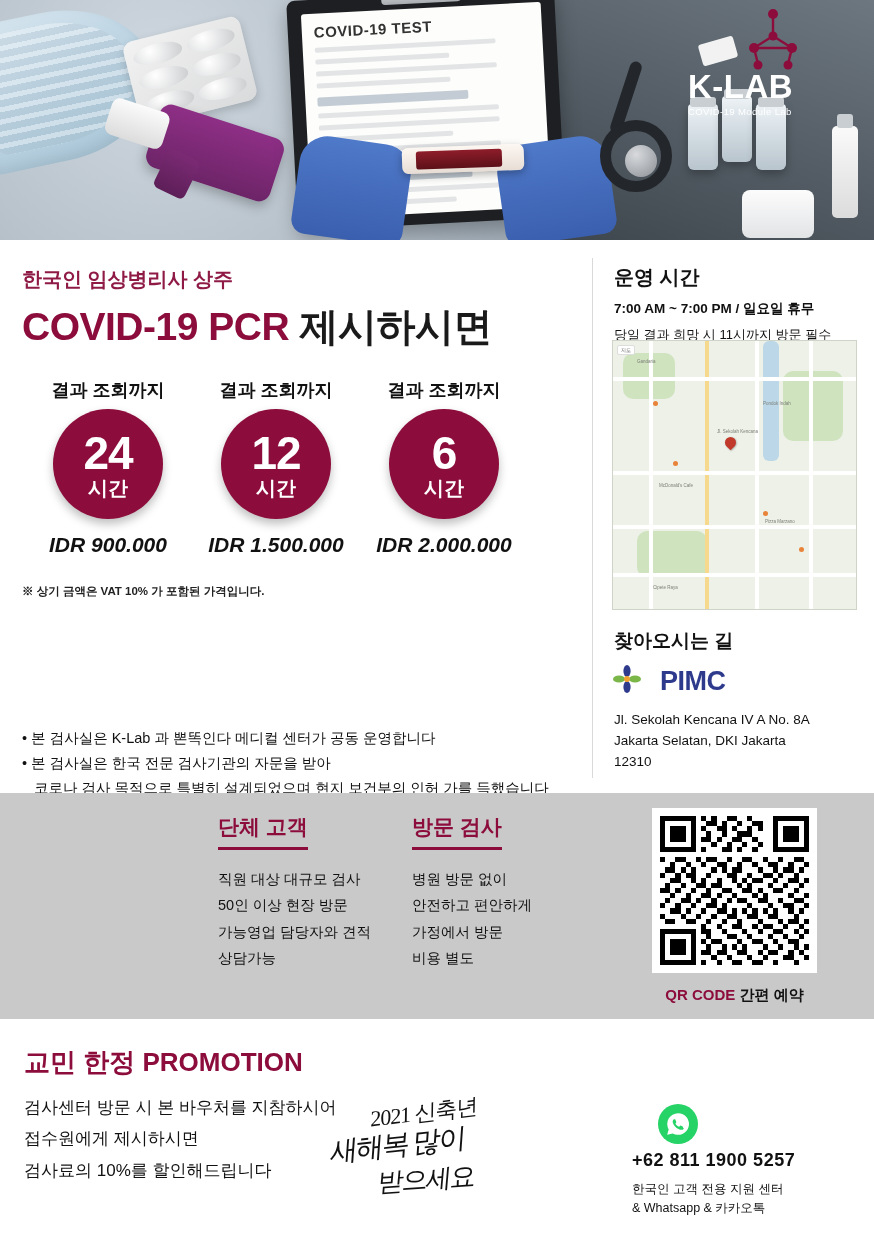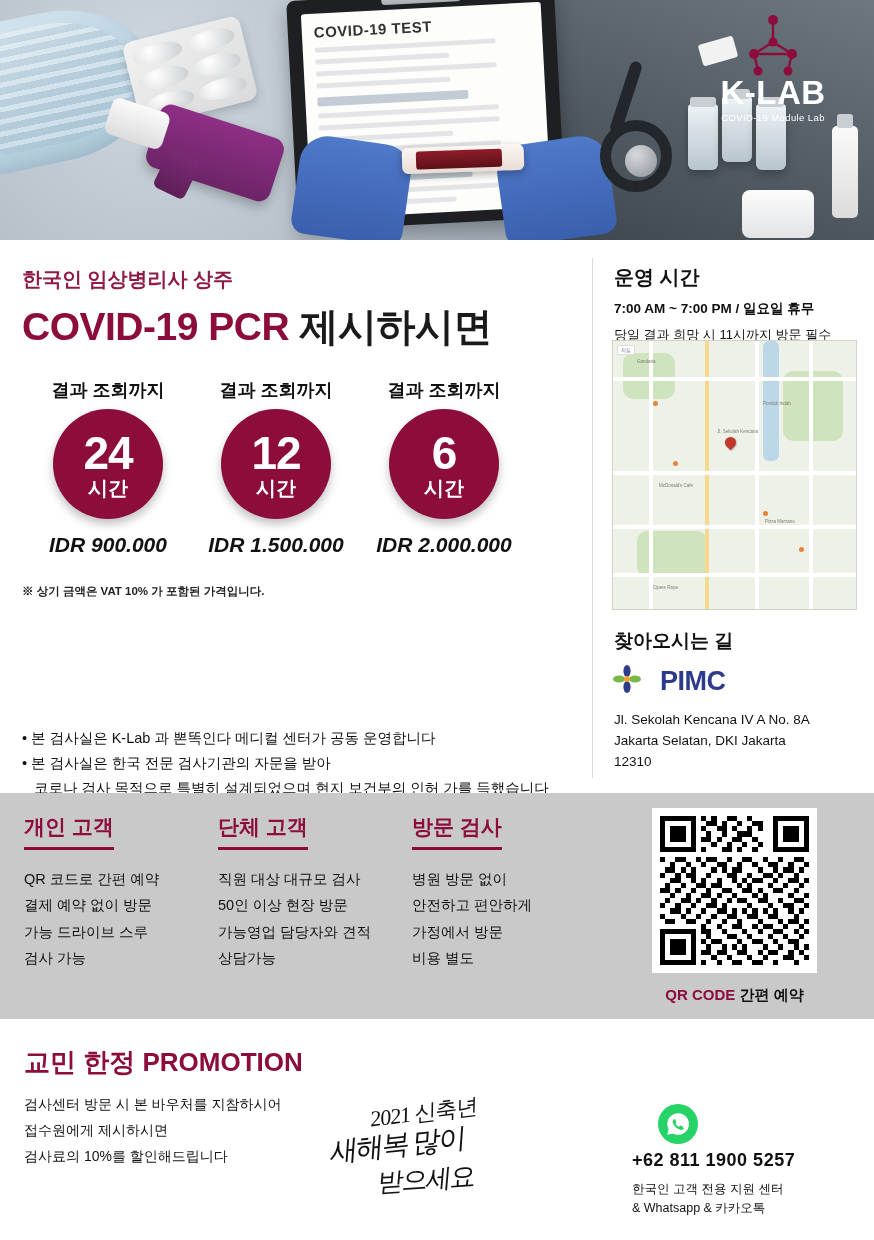--- a/index.html
+++ b/index.html
@@ -126,21 +126,21 @@
     position:absolute; left:700px; top:40px; width:36px; height:22px;
     background:#f2f2f2; border-radius:3px; transform:rotate(-16deg);
   }
   .spray{
     position:absolute; left:832px; top:126px; width:26px; height:92px;
     background: linear-gradient(180deg,#fafafa,#dcdcdc); border-radius:5px;
   }
   .spray:before{content:"";position:absolute;left:5px;top:-12px;width:16px;height:14px;background:#c9ced2;border-radius:3px;}
 
   
-  .logo{ position:absolute; right:16px; top:12px; text-align:center; width:170px;}
+  .logo{ position:absolute; right:16px; top:6px; text-align:left; width:170px;}
   .logo-mark{ position:relative; height:64px; }
   .logo-text{ font-size:33px; font-weight:800; color:#ffffff; letter-spacing:.5px; line-height:1; }
   .logo-sub{ font-size:9.5px; color:#ffffff; letter-spacing:.4px; margin-top:3px;}
 
   
   .body-white{
     position:absolute; top:240px; left:0; width:874px; height:553px; background:#fff;
   }
   .divider-v{ position:absolute; left:592px; top:258px; width:1px; height:520px; background:#d9d9d9; }
 
@@ -209,21 +209,21 @@
   .qr{
     position:absolute; left:652px; top:808px; width:165px; height:165px; background:#fff; padding:8px;
   }
   .qr svg{ display:block; }
   .qr-cap{ position:absolute; left:652px; top:986px; width:165px; text-align:center; font-size:15px; font-weight:700; color:#8c0d3c;}
   .qr-cap .k{ color:#111; }
 
   
   .promo{ position:absolute; top:1019px; left:0; width:874px; height:221px; background:#fff;}
   .promo-title{ position:absolute; left:24px; top:1045px; font-size:26px; font-weight:800; color:#8c0d3c;}
-  .promo-text{ position:absolute; left:24px; top:1092px; font-size:14px; color:#111; line-height:1.85;}
+  .promo-text{ position:absolute; left:24px; top:1092px; font-size:17px; color:#111; line-height:1.85;}
   .handwrite{
     position:absolute; left:330px; top:1092px; width:250px; height:110px;
     font-family:"Liberation Serif", serif; color:#111;
   }
   .hw1{ position:absolute; left:40px; top:6px; font-size:22px; transform: rotate(-7deg) skewX(-8deg); letter-spacing:-1px;}
   .hw2{ position:absolute; left:0px; top:34px; font-size:28px; transform: rotate(-6deg) skewX(-10deg); letter-spacing:-2px;}
   .hw3{ position:absolute; left:48px; top:70px; font-size:26px; transform: rotate(-4deg) skewX(-9deg); letter-spacing:-2px;}
   .wa{
     position:absolute; left:658px; top:1104px; width:40px; height:40px; border-radius:50%;
     background:#25d366; display:flex; align-items:center; justify-content:center;
@@ -405,29 +405,20 @@
     </span>
     <span class="pimc-text">PIMC</span>
   </div>
   <div class="addr">
     <div>Jl. Sekolah Kencana IV A No. 8A</div>
     <div>Jakarta Selatan, DKI Jakarta</div>
     <div>12310</div>
   </div>
 
   <div class="gray">
-    <div class="g-col a">
-      <div class="g-title">개인 고객</div>
-      <div class="g-text">
-        <div>QR 코드로 간편 예약</div>
-        <div>결제 예약 없이 방문</div>
-        <div>가능 드라이브 스루</div>
-        <div>검사 가능</div>
-      </div>
-    </div>
     <div class="g-col b">
       <div class="g-title">단체 고객</div>
       <div class="g-text">
         <div>직원 대상 대규모 검사</div>
         <div>50인 이상 현장 방문</div>
         <div>가능영업 담당자와 견적</div>
         <div>상담가능</div>
       </div>
     </div>
     <div class="g-col c">

